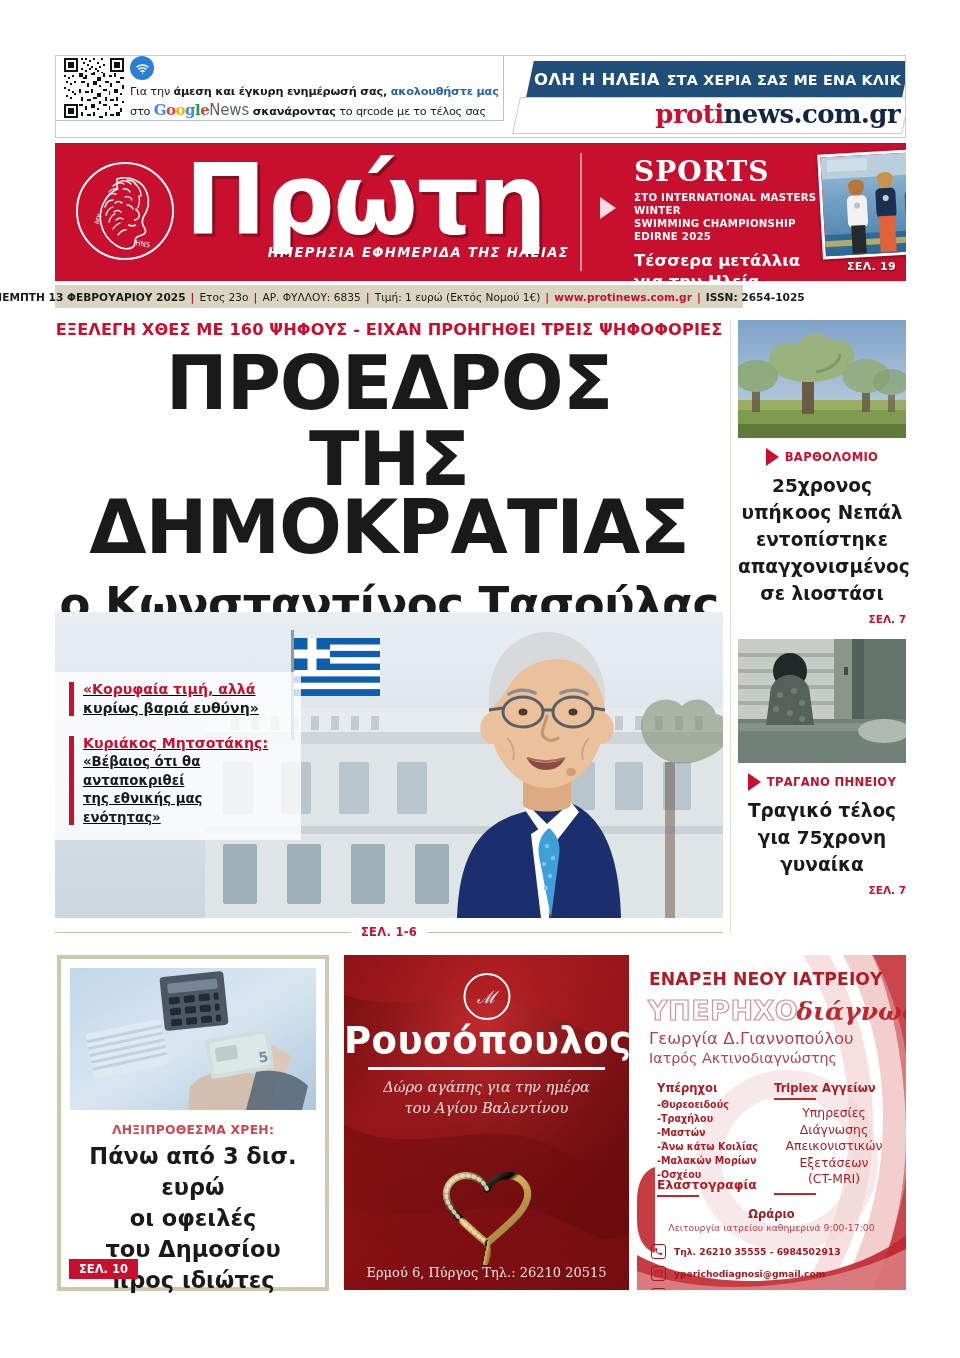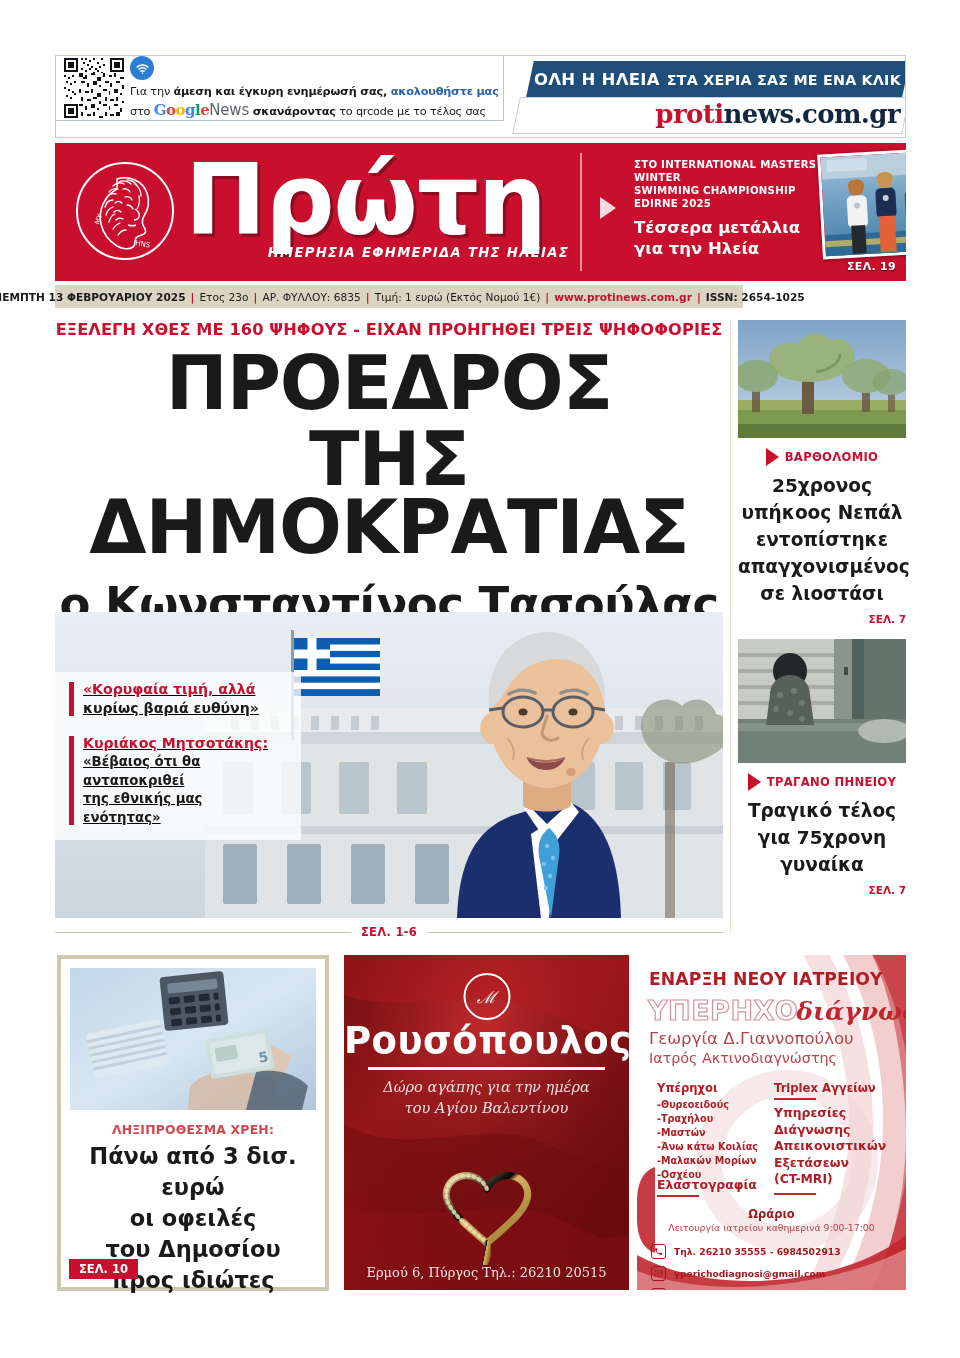--- a/index.html
+++ b/index.html
@@ -124,21 +124,21 @@
   .br-title { position:absolute; left:12px; top:14px; color:#b01c24; font-weight:800; font-size:17.2px; letter-spacing:0.1px; }
   .br-brand { position:absolute; left:11px; top:40px; display:flex; align-items:baseline; }
   .br-brand .hollow { font-size:27px; font-weight:700; color:#fff; -webkit-text-stroke:1.2px #d4919b; letter-spacing:0.5px; }
   .br-brand .script { font-family:"DejaVu Serif","Liberation Serif",serif; font-style:italic; font-weight:700; font-size:25px; color:#c0272d; margin-left:-2px; }
   .br-doc { position:absolute; left:12px; top:74px; color:#b5434a; font-size:16.6px; }
   .br-spec { position:absolute; left:12px; top:95px; color:#b5434a; font-size:14.3px; }
   .br-colL { position:absolute; left:20px; top:126px; width:110px; color:#b01c24; }
   .br-colR { position:absolute; left:137px; top:126px; width:120px; color:#b01c24; }
   .br-h { font-weight:700; font-size:11.6px; margin-bottom:3px; }
   .br-li { font-weight:700; font-size:9.6px; line-height:14px; }
-  .br-rh { font-weight:700; font-size:12.4px; line-height:16.5px; }
+  .br-rh { font-weight:400; font-size:12.4px; line-height:16.5px;text-align:center; }
   .br-underline { width:42px; height:2px; background:#c0272d; margin:3px 0 5px 0; }
   .br-elasto { position:absolute; left:20px; top:222px; color:#b01c24; font-weight:700; font-size:12.4px; }
   .br-hours-h { position:absolute; left:0; right:0; top:252px; text-align:center; color:#9e1b20; font-weight:800; font-size:11.5px; }
   .br-hours { position:absolute; left:0; right:0; top:267px; text-align:center; color:#b5434a; font-size:9.3px; }
   .br-contact { position:absolute; left:14px; top:289px; display:flex; flex-direction:column; gap:7px; }
   .br-row { display:flex; align-items:center; gap:8px; color:#a3181f; font-weight:700; font-size:9.2px; }
   .br-ico { width:15px; height:15px; border:1.2px solid #a3181f; border-radius:3px; display:flex; align-items:center; justify-content:center; font-size:8px; color:#a3181f; flex:0 0 15px; }
 </style>
 </head>
 <body>
@@ -302,20 +302,21 @@
     </div>
 
     <div class="title-wrap">
       <div class="proti-title">Πρώτη</div>
       <div class="proti-sub">ΗΜΕΡΗΣΙΑ ΕΦΗΜΕΡΙΔΑ ΤΗΣ ΗΛΕΙΑΣ</div>
     </div>
 
     <div class="mh-div"></div>
 
     <div class="sports-col">
+      <div class="sports-h">SPORTS</div>
       <div class="sports-tri"></div>
       <div class="sports-kicker">
         <div>ΣΤΟ INTERNATIONAL MASTERS WINTER</div>
         <div>SWIMMING CHAMPIONSHIP EDIRNE 2025</div>
       </div>
       <div class="sports-hl">
         <div>Τέσσερα μετάλλια</div>
         <div>για την Ηλεία</div>
 
       </div>

